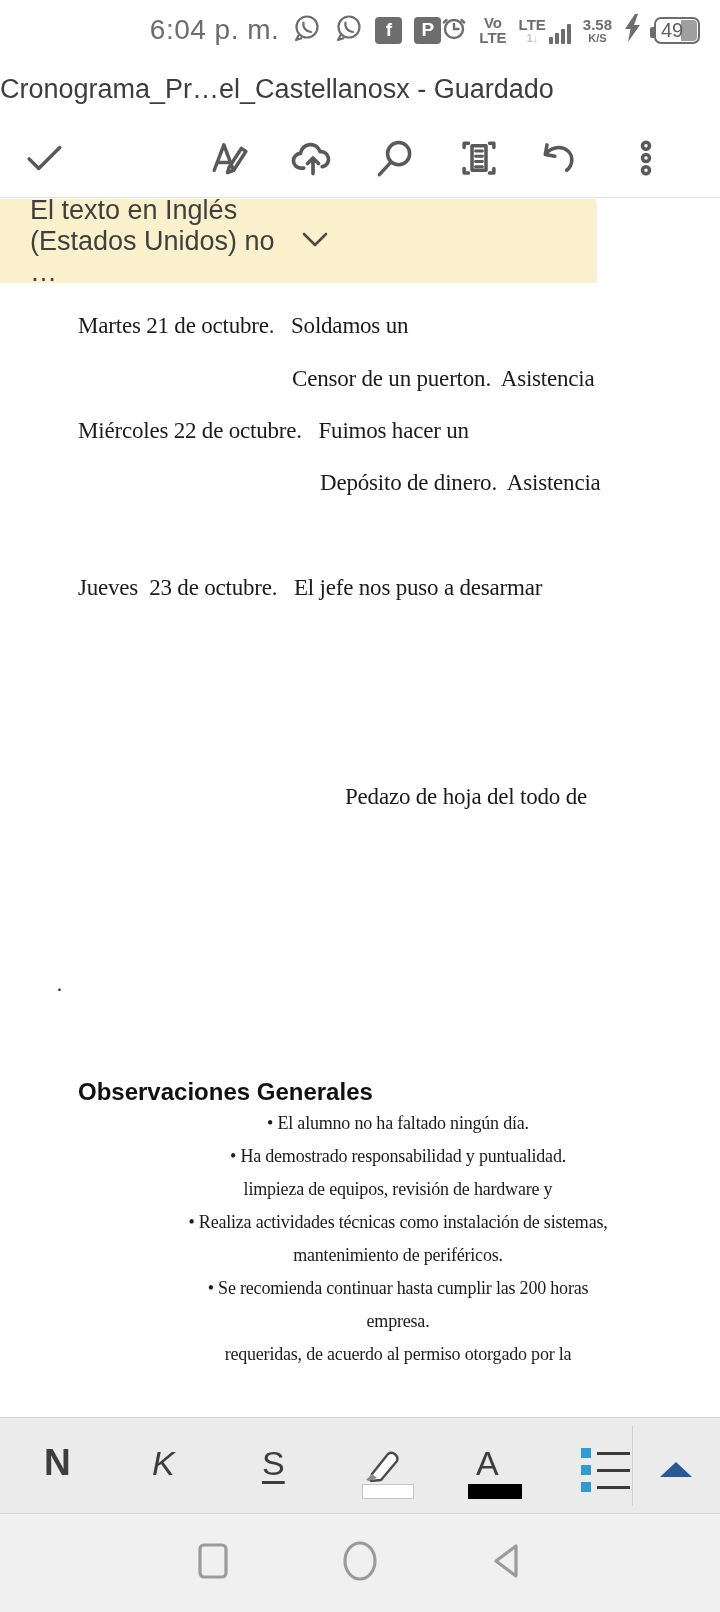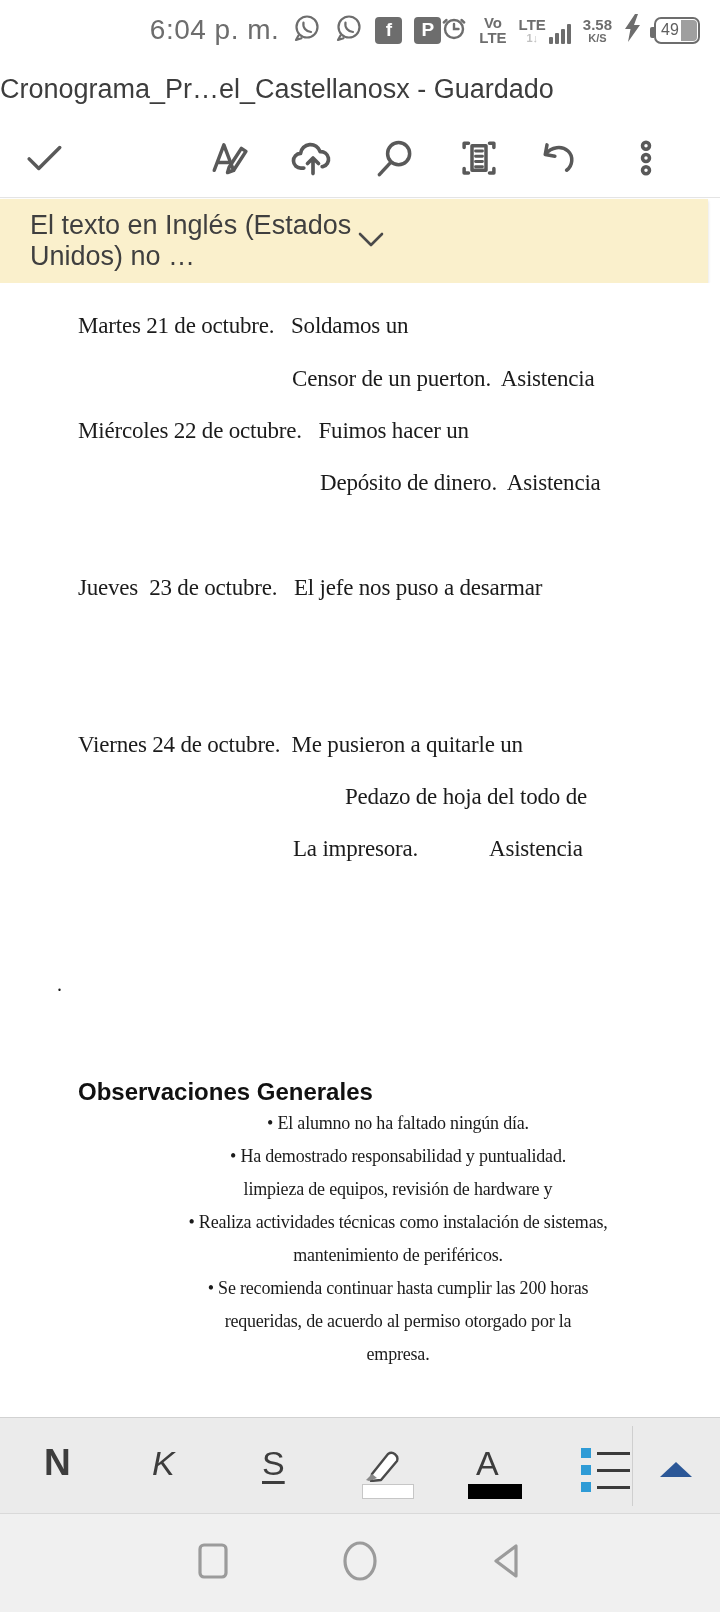--- a/index.html
+++ b/index.html
@@ -29,39 +29,39 @@
   .sig-bars { display:flex; align-items:flex-end; gap:2px; height:22px; }
   .sig-bars i { display:block; width:4px; background:#6d6d6d; border-radius:1px; }
   .battery {
     position:relative; width:46px; height:27px; border:2.5px solid #6d6d6d;
     border-radius:7px; display:flex; align-items:center;
   }
   .battery .nub {
     position:absolute; left:-6px; top:8px; width:4px; height:11px;
     background:#6d6d6d; border-radius:2px 0 0 2px;
   }
-  .battery .pct { font-size:16px; color:#5f5f5f; padding-left:5px; z-index:1; }
+  .battery .pct { font-size:20px; color:#5f5f5f; padding-left:5px; z-index:1; }
   .battery .fill { position:absolute; right:1px; top:1px; bottom:1px; width:38%; background:#9f9f9f; border-radius:0 4px 4px 0; }
   
   .title-bar {
     position:absolute; top:60px; left:0; width:720px; height:58px;
     display:flex; align-items:center; justify-content:flex-start;
   }
   .title-bar span { font-size:27px; color:#3d3d3d; }
   
   .toolbar {
     position:absolute; top:118px; left:0; width:720px; height:80px;
     border-bottom:1px solid #e4e4e4; background:#fff;
   }
   .tb-btn { position:absolute; top:14px; width:48px; height:52px;
     display:flex; align-items:center; justify-content:center; }
   .tb-btn svg { stroke:#595959; fill:none; stroke-width:2; stroke-linecap:round; stroke-linejoin:round; }
   
   .banner {
-    position:absolute; top:199px; left:0; width:708px; height:84px;
+    position:absolute; top:199px; left:0; width:596px; height:84px;
     background:#faf0cc; display:flex; align-items:center;
     padding:0 26px 0 30px; box-shadow:0 2px 3px rgba(0,0,0,.15);
   }
   .banner span { font-size:27px; color:#3f3f3f; flex:1; }
   
   .document { position:absolute; top:283px; left:0; width:720px; height:1134px; background:#fff;text-align:center; }
   .doc-line {
     position:absolute; font-family:"Liberation Serif", serif;
     font-size:23px; color:#1b1b1b; white-space:pre; letter-spacing:-0.2px;
   }
@@ -223,35 +223,33 @@
       </svg>
     </span>
   </div>
 
   <div class="document">
     <div class="doc-line" style="left:78px; top:30px;">Martes 21 de octubre.   Soldamos un</div>
     <div class="doc-line" style="left:292px; top:83px;">Censor de un puerton.  Asistencia</div>
     <div class="doc-line" style="left:78px; top:135px;">Miércoles 22 de octubre.   Fuimos hacer un</div>
     <div class="doc-line" style="left:320px; top:187px;">Depósito de dinero.  Asistencia</div>
     <div class="doc-line" style="left:78px; top:292px;">Jueves  23 de octubre.   El jefe nos puso a desarmar</div>
-    <div class="doc-line" style="left:78px; top:449px;">Viernes 24 de octubre.  Me pusieron a quitarle un</div>
     <div class="doc-line" style="left:302px; top:501px;margin-left:43px;">Pedazo de hoja del todo de</div>
-    <div class="doc-line" style="left:293px; top:553px;">La impresora.             Asistencia</div>
     <div class="doc-line" style="left:57px; top:690px; font-size:20px;">.</div>
 
     <div class="obs-title">Observaciones Generales</div>
     <div class="obs-block">
       <div class="obs-line">• El alumno no ha faltado ningún día.</div>
       <div class="obs-line">• Ha demostrado responsabilidad y puntualidad.</div>
       <div class="obs-line">limpieza de equipos, revisión de hardware y</div>
       <div class="obs-line">• Realiza actividades técnicas como instalación de sistemas,</div>
       <div class="obs-line">mantenimiento de periféricos.</div>
       <div class="obs-line">• Se recomienda continuar hasta cumplir las 200 horas</div>
+      <div class="obs-line">empresa.</div>
       <div class="obs-line">requeridas, de acuerdo al permiso otorgado por la</div>
-      <div class="obs-line">empresa.</div>
     </div>
   </div>
 
   <div class="format-toolbar">
     <div class="fmt-letter" style="left:44px; top:26px; font-size:37px; font-weight:bold;">N</div>
     <div class="fmt-letter" style="left:152px; top:28px; font-style:italic;">K</div>
     <div class="fmt-letter" style="left:262px; top:28px; text-decoration:underline; text-underline-offset:6px;">S</div>
 
     <div style="position:absolute; left:358px; top:18px;">
       <span>

